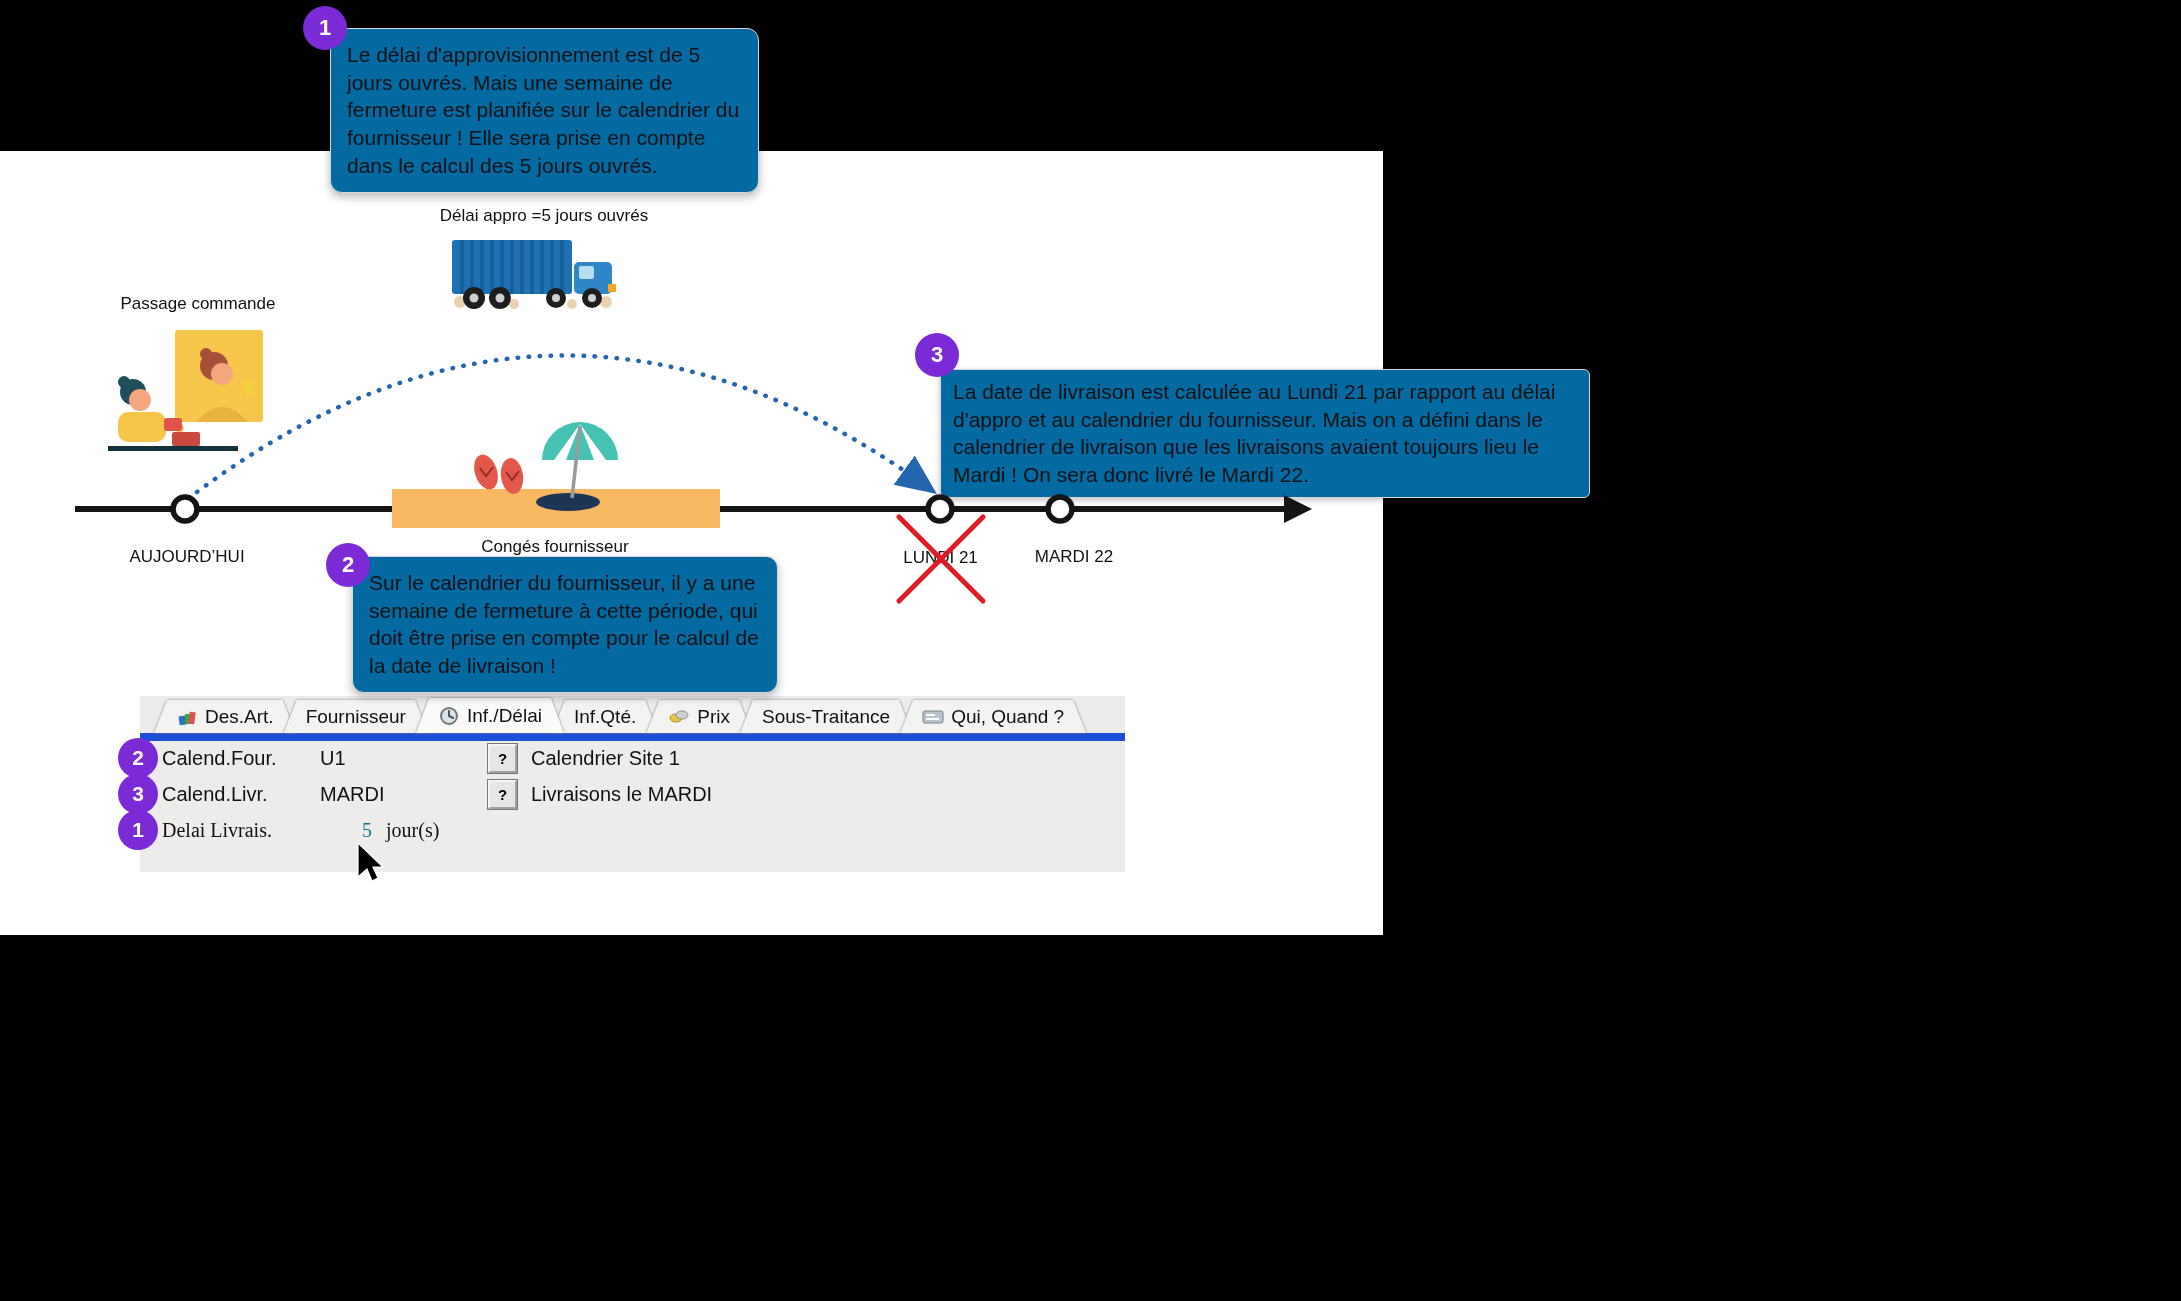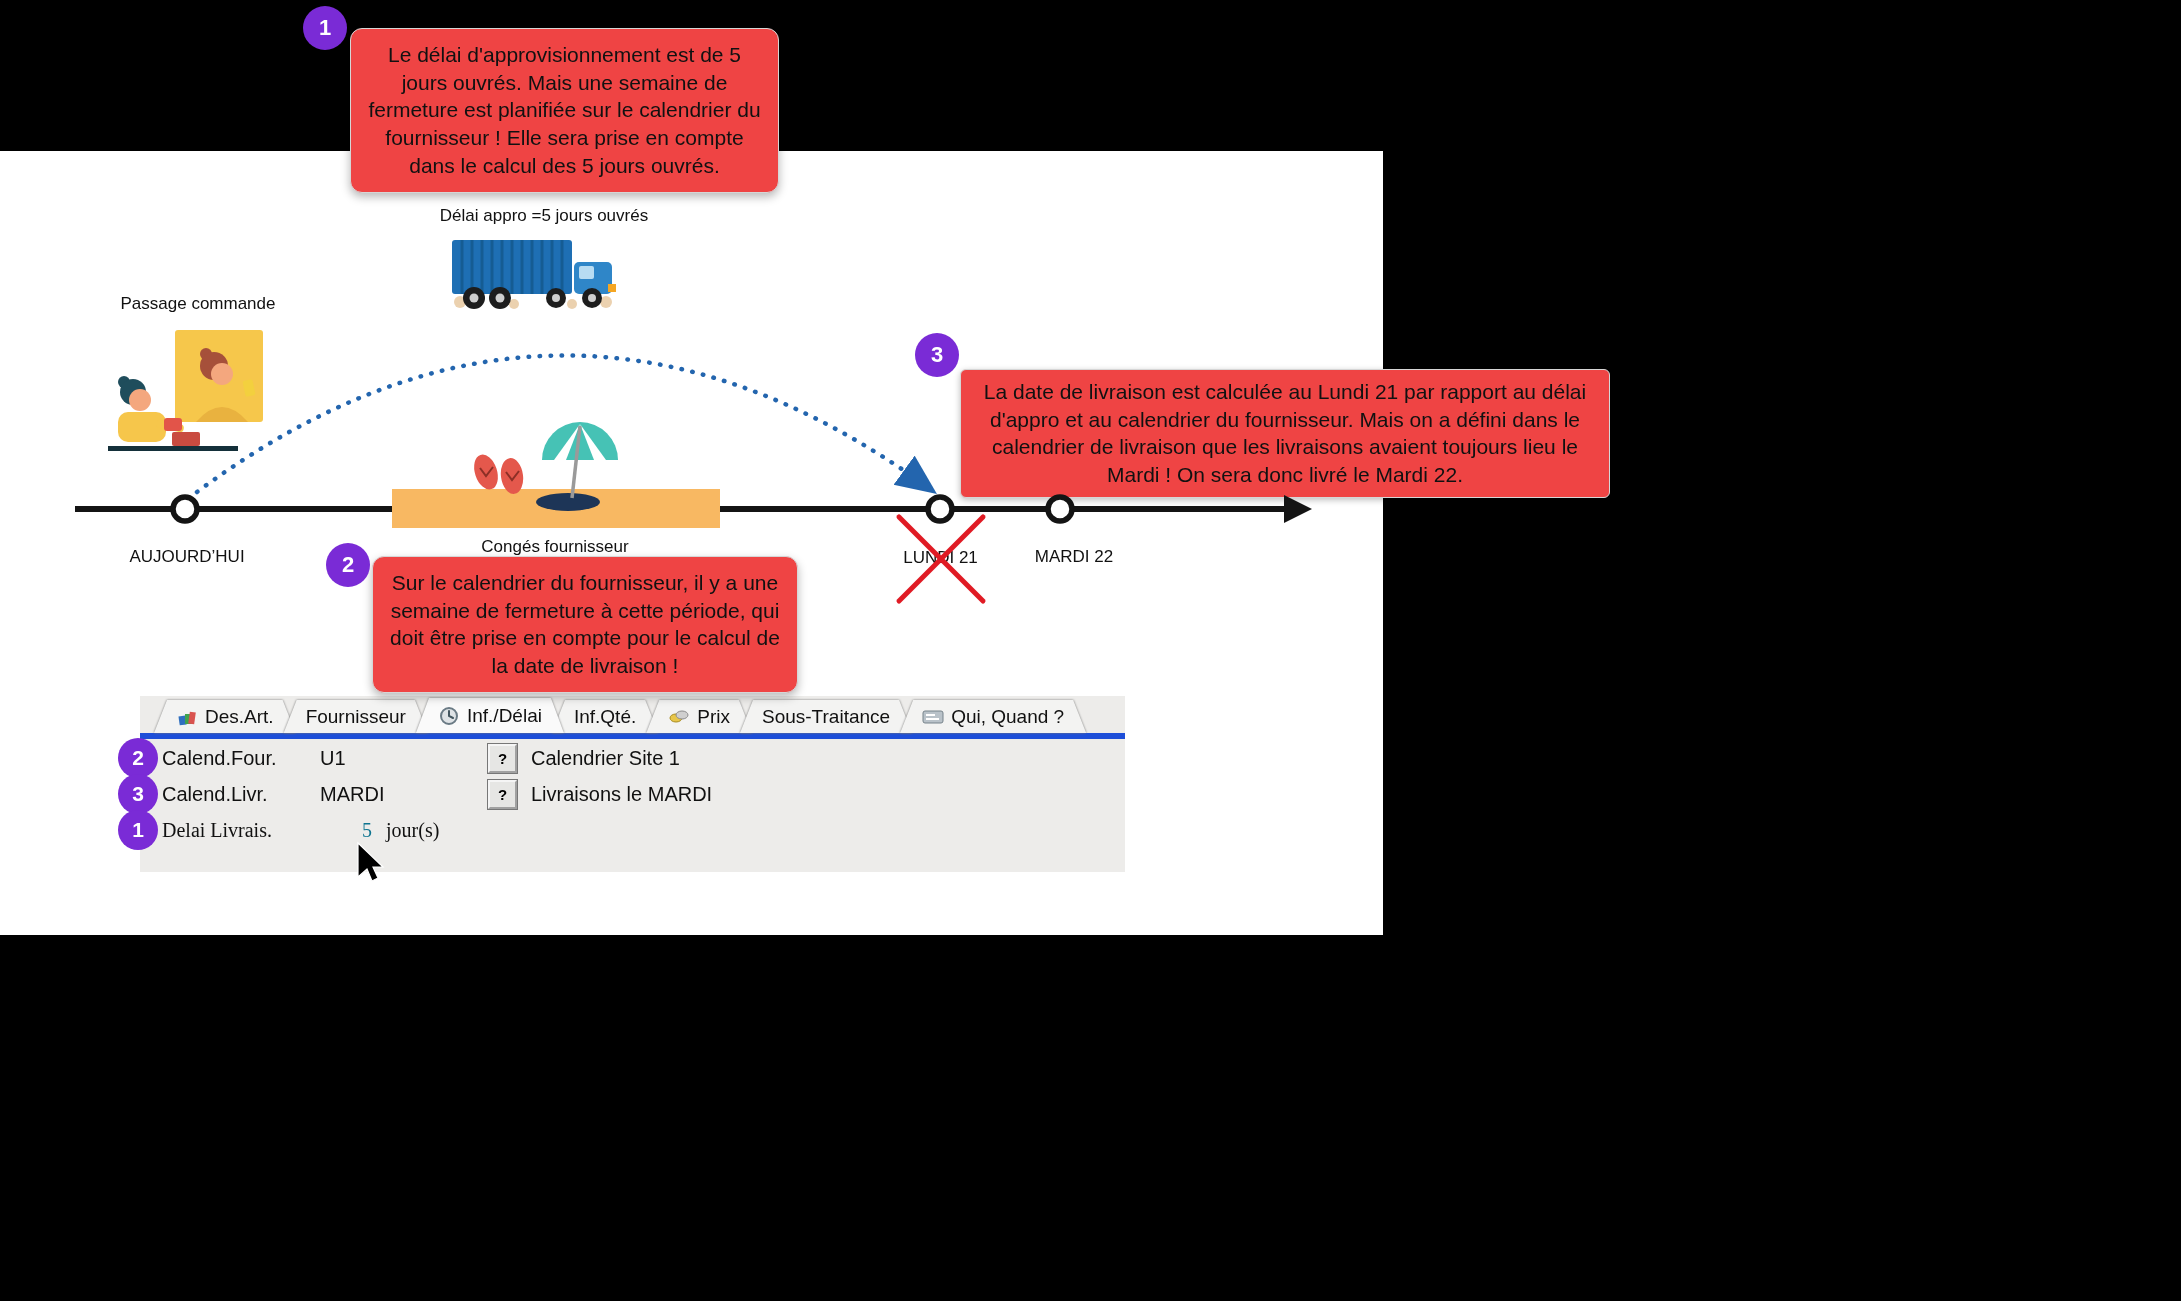--- a/index.html
+++ b/index.html
@@ -1,35 +1,35 @@
 <!DOCTYPE html>
 <html><head>
 <meta charset="utf-8">
 <style>
   html,body{margin:0;padding:0;background:#000;}
   .stage{position:relative;width:2181px;height:1301px;background:#000;overflow:hidden;
          font-family:"Liberation Sans","DejaVu Sans",sans-serif;color:#111;}
   .white-area{position:absolute;left:0;top:151px;width:1383px;height:784px;background:#ffffff;}
 
-  .callout{position:absolute;background:#ef4444;border:1px solid #d6d6d6;border-radius:12px;
+  .callout{position:absolute;background:#0369a1;border:1px solid #d6d6d6;border-radius:12px;
            box-shadow:0 4px 10px rgba(0,0,0,.28);padding:12px 16px;font-size:21px;
-           line-height:1.32;text-align:center;z-index:4;margin-left:20px;}
+           line-height:1.32;z-index:4;}
   .callout.square{border-radius:6px;box-shadow:0 2px 6px rgba(0,0,0,.25);padding:8px 12px;}
 
   .badge{position:absolute;width:44px;height:44px;border-radius:50%;background:#7A2BD6;color:#fff;
          display:flex;align-items:center;justify-content:center;font-weight:700;font-size:22px;z-index:8;}
   .badge.small{width:40px;height:40px;font-size:21px;}
 
   .lbl{position:absolute;font-size:17px;text-align:center;z-index:3;}
 
   .svg-overlay{position:absolute;left:0;top:0;z-index:6;pointer-events:none;}
 
   
   .erp{position:absolute;left:140px;top:696px;width:985px;height:176px;background:#EDECEA;z-index:2;}
-  .tabbar{display:flex;align-items:flex-end;height:37px;border-bottom:6px solid #1d4ed8;padding-left:14px;}
+  .tabbar{display:flex;align-items:flex-end;height:37px;border-bottom:8px solid #1d4ed8;padding-left:14px;}
   .tab-w{filter:drop-shadow(0 0 1px #777);margin-right:-12px;}
   .tab{display:flex;align-items:center;gap:7px;height:33px;padding:0 22px;background:#f3f3f2;
        clip-path:polygon(13px 0,calc(100% - 13px) 0,100% 100%,0 100%);font-size:19px;cursor:default;white-space:nowrap;}
   .tab-w.selected{z-index:2;position:relative;}
   .tab-w.selected .tab{font-weight:400;background:#fafafa;height:35px;}
   .tab-icon{display:inline-flex;width:22px;height:20px;align-items:center;justify-content:center;}
 
   .erp-row{position:absolute;left:22px;display:flex;align-items:center;height:28px;font-size:20px;}
   .erp-label{width:158px;}
   .erp-value{width:168px;}

